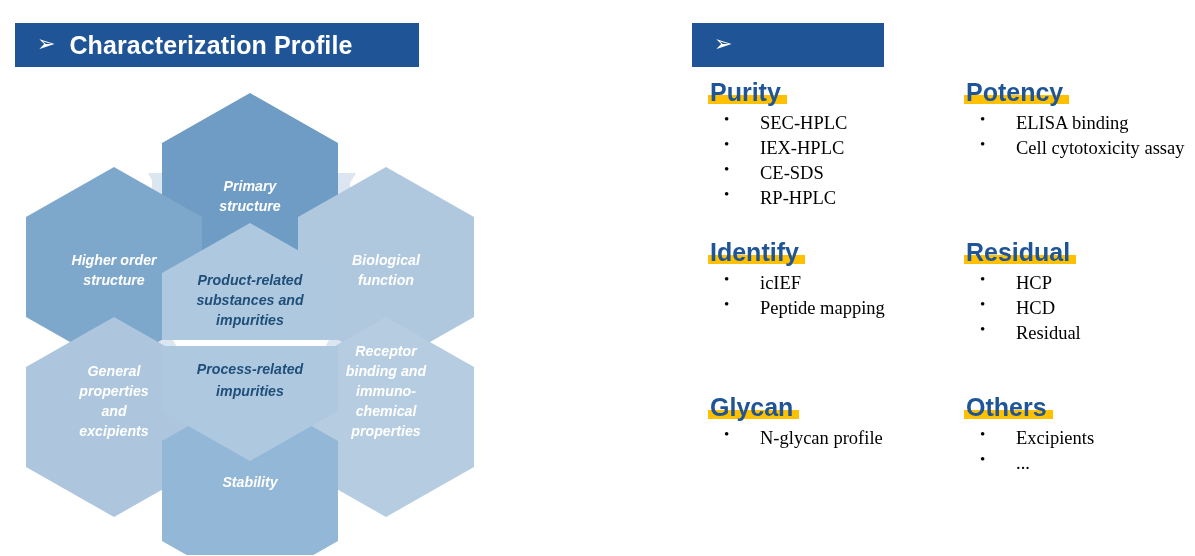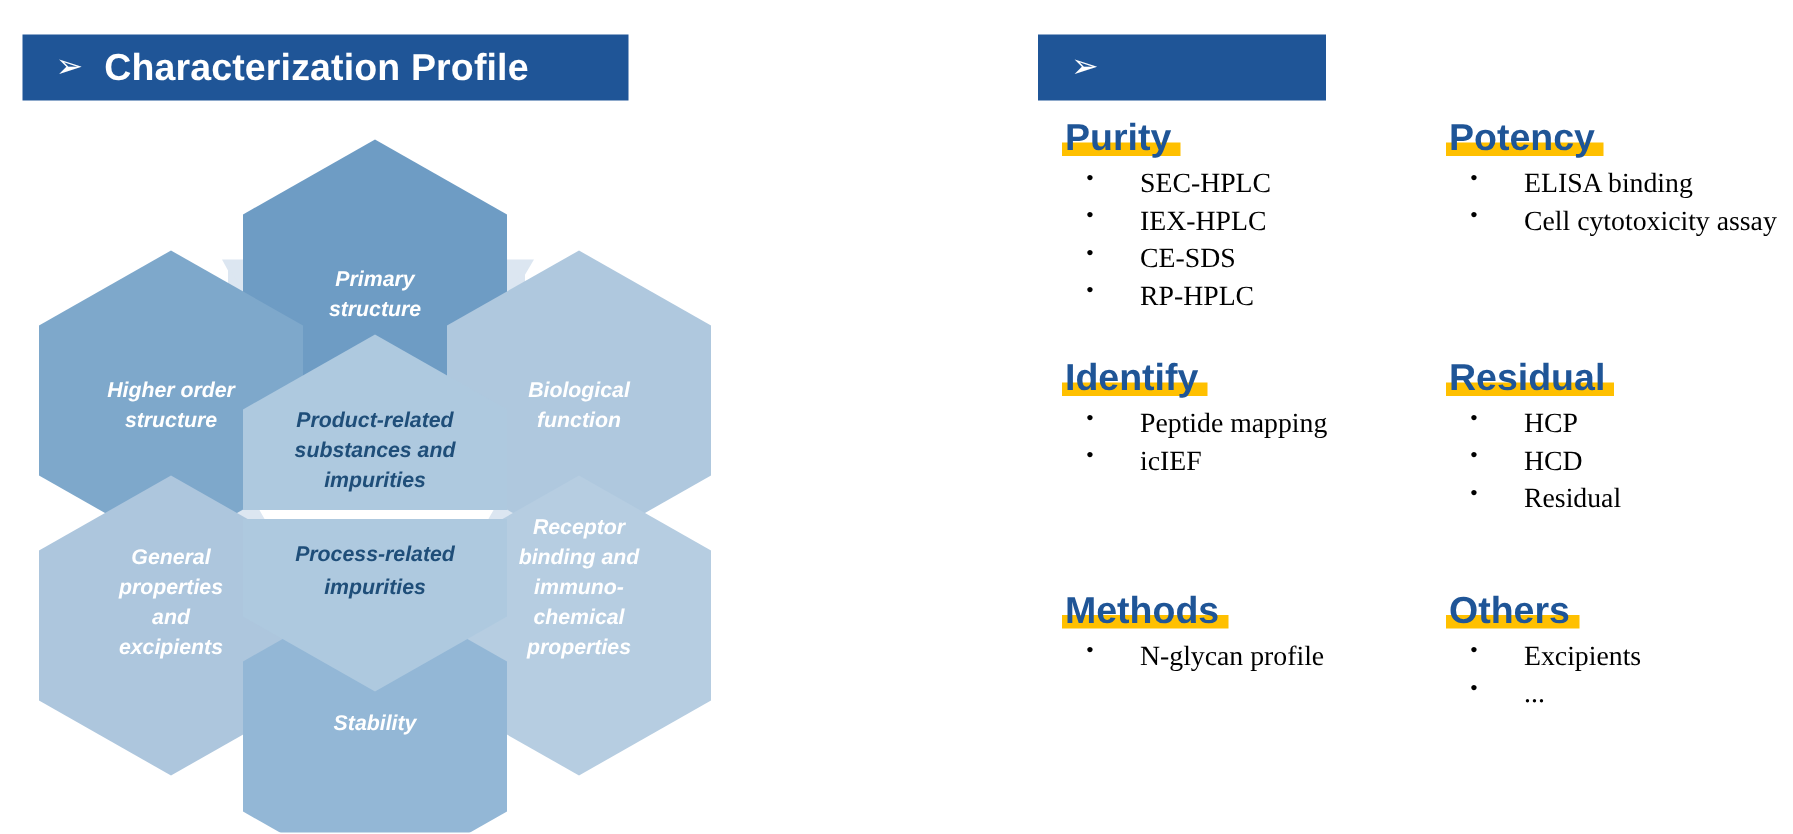--- a/index.html
+++ b/index.html
@@ -219,36 +219,36 @@
     <div class="method-title">Potency</div>
     <ul class="method-list">
       <li>ELISA binding</li>
       <li>Cell cytotoxicity assay</li>
     </ul>
   </div>
 
   <div class="method-block">
     <div class="method-title">Identify</div>
     <ul class="method-list">
+      <li>icIEF</li>
       <li>Peptide mapping</li>
-      <li>icIEF</li>
     </ul>
   </div>
 
   <div class="method-block">
     <div class="method-title">Residual</div>
     <ul class="method-list">
       <li>HCP</li>
       <li>HCD</li>
       <li>Residual</li>
     </ul>
   </div>
 
   <div class="method-block">
-    <div class="method-title">Methods</div>
+    <div class="method-title">Glycan</div>
     <ul class="method-list">
       <li>N-glycan profile</li>
     </ul>
   </div>
 
   <div class="method-block">
     <div class="method-title">Others</div>
     <ul class="method-list">
       <li>Excipients</li>
       <li>...</li>

